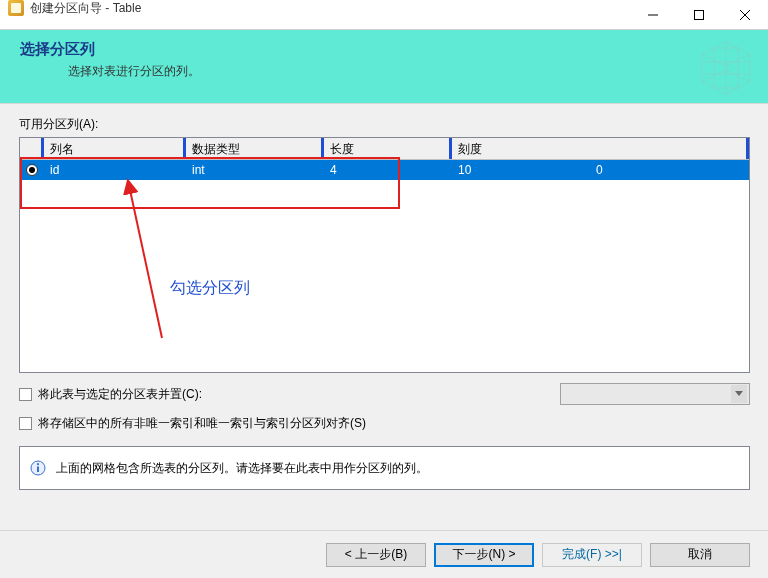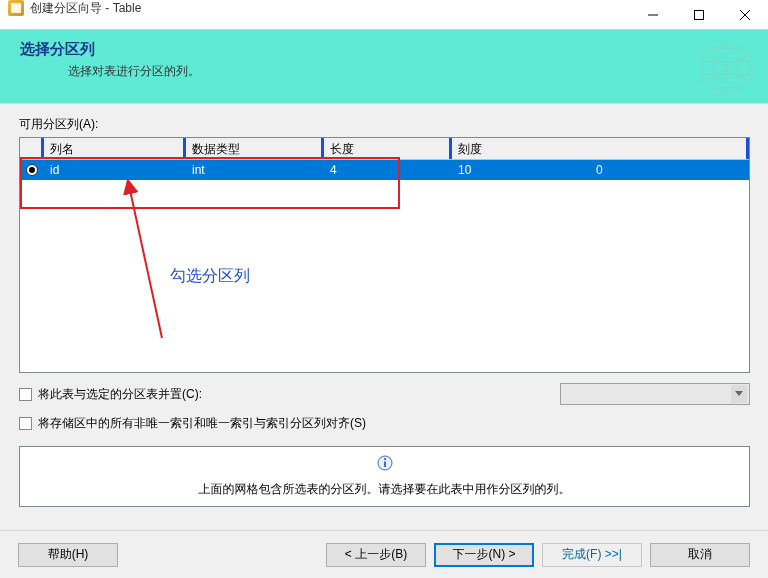--- a/index.html
+++ b/index.html
@@ -43,21 +43,21 @@
 
 .annot { position: absolute; pointer-events: none; }
 .annot-text { color: #2050d0; font-size: 16px; }
 .arrow-svg { position: absolute; }
 
 .chk-row { display: flex; align-items: center; margin-top: 10px; gap: 6px; }
 .chk { width: 13px; height: 13px; border: 1px solid #888; background: #fff; }
 .combo { width: 190px; height: 22px; border: 1px solid #a0a0a0; background: #e8e8e8; display: inline-flex; align-items: center; justify-content: flex-end; padding-right: 2px; }
 .combo-arrow { width: 16px; height: 18px; background: #dcdcdc; display: flex; align-items: center; justify-content: center; }
 
-.info-box { border: 1px solid #828790; background: #fff; margin-top: 14px; padding: 8px 10px; display: flex; align-items: center; gap: 10px; min-height: 44px; flex-direction: column; }
+.info-box { border: 1px solid #828790; background: #fff; margin-top: 14px; padding: 8px 10px; display: flex; align-items: center; gap: 10px; min-height: 44px; }
 .info-icon { width: 16px; height: 16px; flex-shrink: 0; }
 
 .footer { background: #f0f0f0; border-top: 1px solid #d6d6d6; height: 48px; display: flex; align-items: center; padding: 0 18px; gap: 8px; }
 .footer-spacer { flex: 1; }
 .btn { height: 24px; padding: 0 14px; background: #e1e1e1; border: 1px solid #adadad; cursor: pointer; display: inline-flex; align-items: center; justify-content: center; font-size: 12px; }
 .btn.primary { border: 2px solid #0078d7; background: #e1e1e1; }
 .btn.disabled { color: #0369a1; background: #efefef; border-color: #c8c8c8; cursor: default; }
 .btn-wide { min-width: 100px; }
 </style>
 </head>
@@ -126,21 +126,21 @@
     <div class="red-box" style="left:0px; top:19px; width:380px; height:52px;"></div>
 
     <svg class="arrow-svg" style="left:100px; top:40px; width:80px; height:170px;" viewBox="0 0 80 170">
       <defs>
           <marker id="ah" markerWidth="8" markerHeight="8" refX="2" refY="4" orient="auto">
             <path d="M0,0 L8,4 L0,8 Z" fill="#e02020"></path>
           </marker>
         </defs>
       <line x1="42" y1="160" x2="10" y2="12" stroke="#e02020" stroke-width="2" marker-end="url(#ah)"></line>
     </svg>
-    <div class="annot" style="left:150px; top:128px;"><span class="annot-text">勾选分区列</span></div>
+    <div class="annot" style="left:150px; top:140px;"><span class="annot-text">勾选分区列</span></div>
   </div>
 
   <div class="chk-row">
     <div class="chk"></div>
     <span>将此表与选定的分区表并置(C):</span>
     <span style="flex:1"></span>
     <div class="combo">
       <div class="combo-arrow">
           <svg width="8" height="6" viewBox="0 0 8 6">
             <path d="M0 0 L4 5 L8 0 Z" fill="#666"></path>
@@ -158,19 +158,18 @@
     <svg class="info-icon" viewBox="0 0 16 16">
         <circle cx="8" cy="8" r="7" fill="#e8f0ff" stroke="#3a70d0"></circle>
         <rect x="7" y="6.5" width="2" height="5.5" fill="#3a70d0"></rect>
         <circle cx="8" cy="4.2" r="1.1" fill="#3a70d0"></circle>
       </svg>
     <span>上面的网格包含所选表的分区列。请选择要在此表中用作分区列的列。</span>
   </div>
 </div>
 
 <div class="footer">
-  <button class="btn btn-wide">帮助(H)</button>
   <div class="footer-spacer"></div>
   <button class="btn btn-wide">&lt; 上一步(B)</button>
   <button class="btn btn-wide primary">下一步(N) &gt;</button>
   <button class="btn btn-wide disabled">完成(F) &gt;&gt;|</button>
   <button class="btn btn-wide">取消</button>
 </div>
 
 </body></html>

